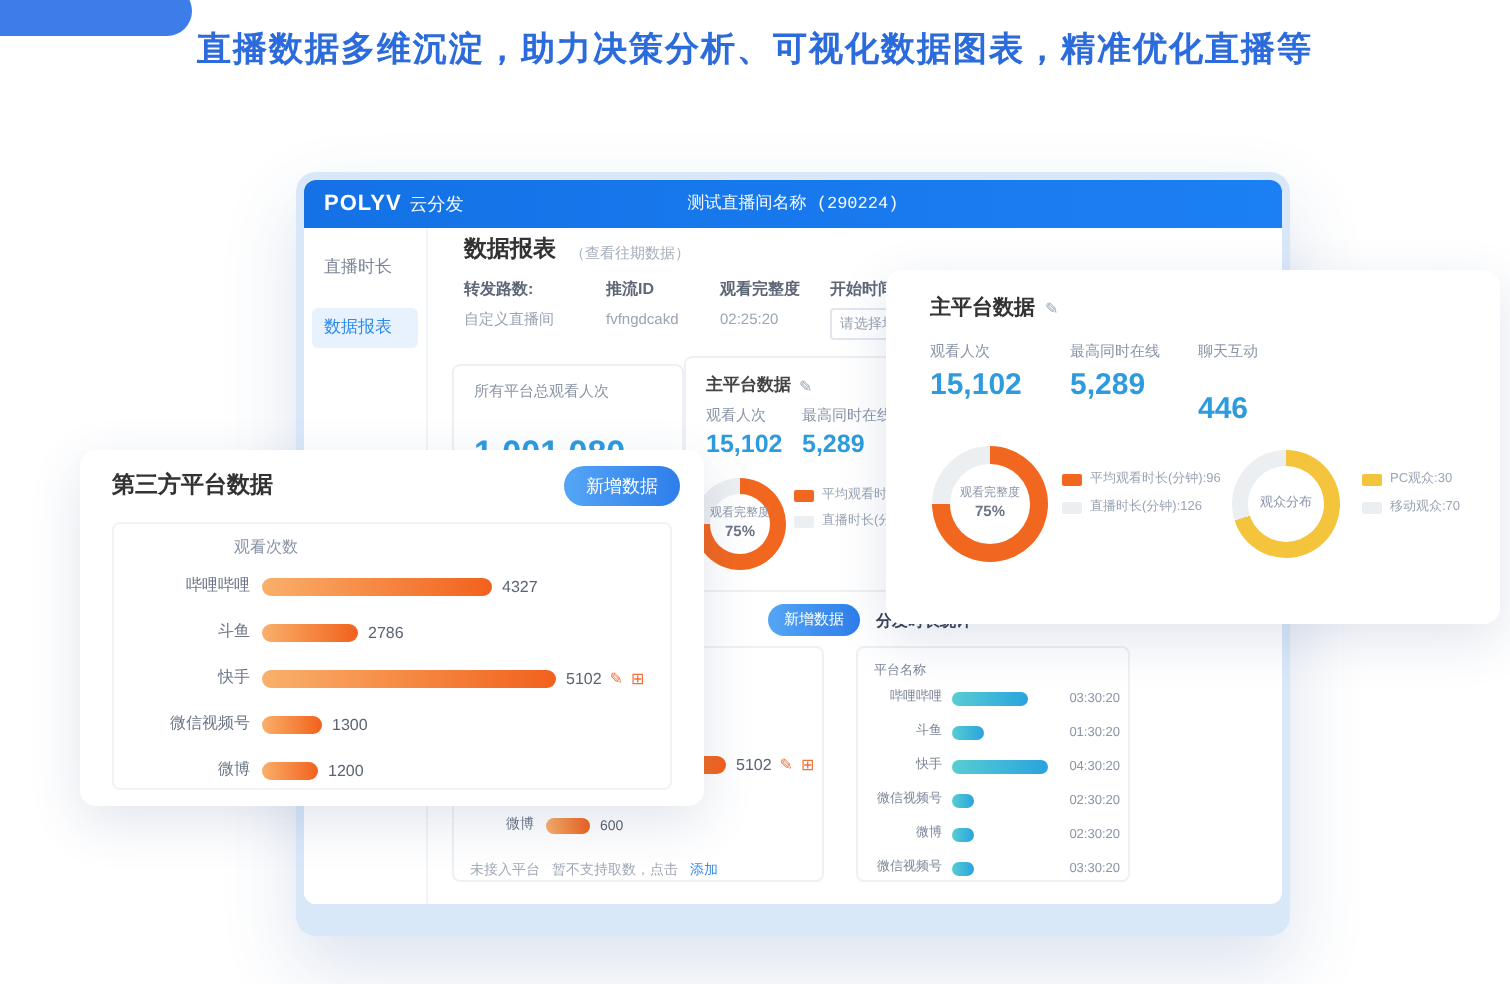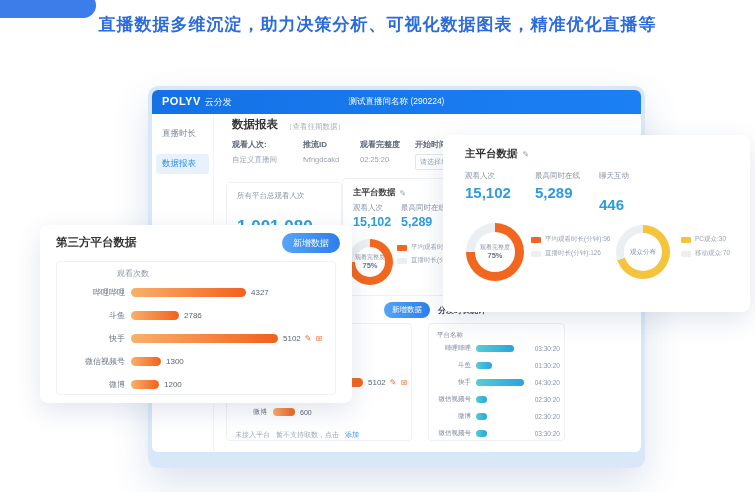--- a/index.html
+++ b/index.html
@@ -13,21 +13,21 @@
 
   
   .frame{position:absolute;left:148px;top:86px;width:497px;height:382px;background:#D9E8F9;
     border-radius:10px;box-shadow:0 16px 38px rgba(40,80,150,.16);z-index:1;}
   .dash{position:absolute;left:4px;top:4px;right:4px;bottom:16px;background:#fff;border-radius:6px;overflow:hidden;}
   .dash-header{position:absolute;left:0;top:0;width:100%;height:24px;background:linear-gradient(90deg,#1471E6,#1B80F4);
     display:flex;align-items:center;}
   .logo{margin-left:10px;display:flex;align-items:baseline;gap:4px;color:#fff;}
   .logo-main{font-size:11px;font-weight:800;letter-spacing:.5px;}
   .logo-suffix{font-size:9px;opacity:.95;}
-  .room-title{position:absolute;left:0;width:100%;text-align:center;color:#fff;font-size:8.5px;opacity:.96;}
+  .room-title{position:absolute;left:0;width:100%;text-align:center;color:#fff;font-size:8.5px;opacity:.96;font-family:Liberation Mono, monospace;}
   .sidebar{position:absolute;left:0;top:24px;width:62px;bottom:0;background:#fff;border-right:1px solid #F1F4F8;}
   .side-item{margin:10px 4px 0 4px;padding:4px 6px;font-size:8.5px;color:#7C8698;border-radius:3px;cursor:pointer;}
   .side-item.active{background:#E7F2FE;color:#2E8AE8;}
 
   .h-title{position:absolute;left:80px;top:27px;font-size:11.5px;font-weight:700;color:#333;}
   .h-note{position:absolute;left:133px;top:32px;font-size:7.5px;color:#A7AFBC;}
 
   .info-col{position:absolute;top:49px;}
   .info-label{font-size:8px;color:#5E6877;font-weight:600;}
   .info-value{font-size:7.5px;color:#9AA4B3;margin-top:5px;}
@@ -48,21 +48,21 @@
   .donut .hole .dv{font-size:7.5px;color:#6B7486;font-weight:700;}
   .legend-row{display:flex;align-items:center;gap:4px;font-size:6.5px;color:#9AA4B3;}
   .swatch{width:10px;height:6px;border-radius:1px;flex:0 0 auto;}
 
   .pill-btn{background:linear-gradient(90deg,#55A5F6,#2E7EEA);color:#fff;border:none;border-radius:9px;
     font-size:7.5px;display:flex;align-items:center;justify-content:center;cursor:pointer;}
   .tab-label{font-size:8px;color:#3A4454;font-weight:600;}
 
   .bar-orange{height:9px;border-radius:5px;background:linear-gradient(90deg,#F9B06A,#F2611C);}
   .bar-teal{height:7px;border-radius:4px;background:linear-gradient(90deg,#57CDD2,#2AA3DF);}
-  .chart-row{position:absolute;display:flex;align-items:center;}
+  .chart-row{position:absolute;display:flex;align-items:flex-end;}
   .row-label{font-size:8px;color:#6B7486;text-align:right;}
   .row-value{font-size:8px;color:#5B6472;margin-left:5px;}
   .icon-orange{color:#F2713A;font-size:8px;margin-left:4px;cursor:pointer;}
   .time-label{font-size:6.5px;color:#8A94A6;margin-left:auto;}
   .t-label{font-size:6.5px;color:#7C8698;text-align:right;}
 
   
   .card{position:absolute;background:#fff;border-radius:8px;box-shadow:0 8px 26px rgba(40,70,130,.14);}
   .left-card{left:40px;top:225px;width:312px;height:178px;z-index:3;}
   .right-card{left:443px;top:135px;width:307px;height:177px;z-index:2;}
@@ -92,21 +92,21 @@
 
       <div class="sidebar">
         <div class="side-item nw">直播时长</div>
         <div class="side-item active nw">数据报表</div>
       </div>
 
       <div class="h-title nw">数据报表</div>
       <div class="h-note nw">（查看往期数据）</div>
 
       <div class="info-col" style="left:80px;">
-        <div class="info-label nw">观看人次:</div>
+        <div class="info-label nw">转发路数:</div>
         <div class="info-value nw">自定义直播间</div>
       </div>
       <div class="info-col" style="left:151px;">
         <div class="info-label nw">推流ID</div>
         <div class="info-value nw">fvfngdcakd</div>
       </div>
       <div class="info-col" style="left:208px;">
         <div class="info-label nw">观看完整度</div>
         <div class="info-value nw">02:25:20</div>
       </div>

